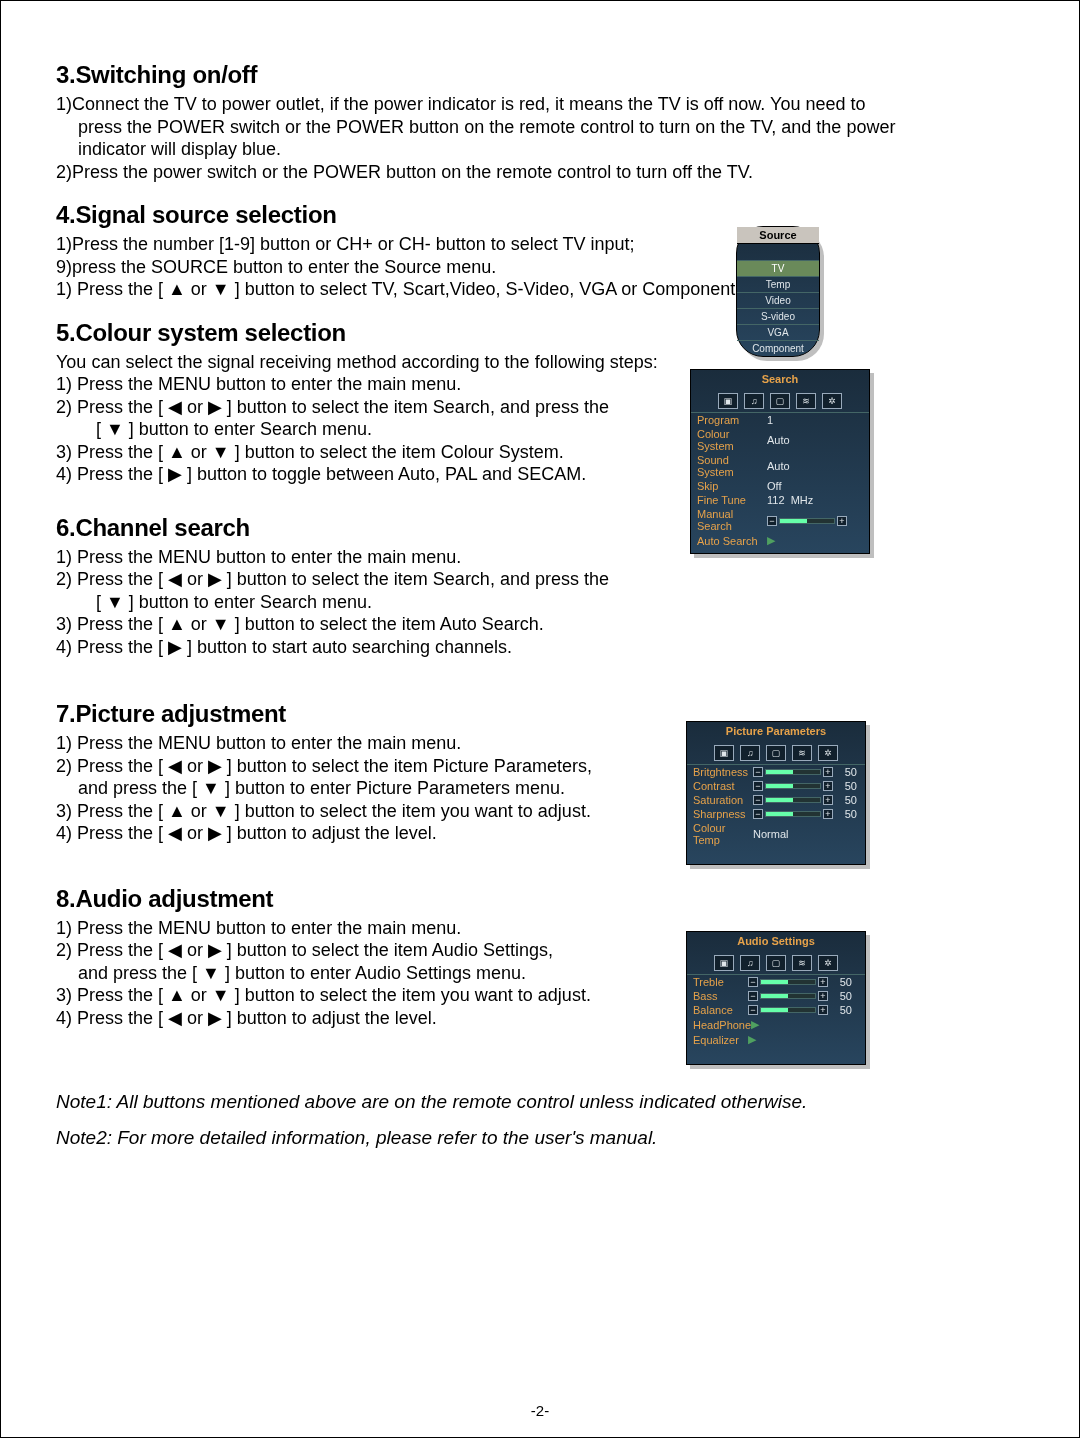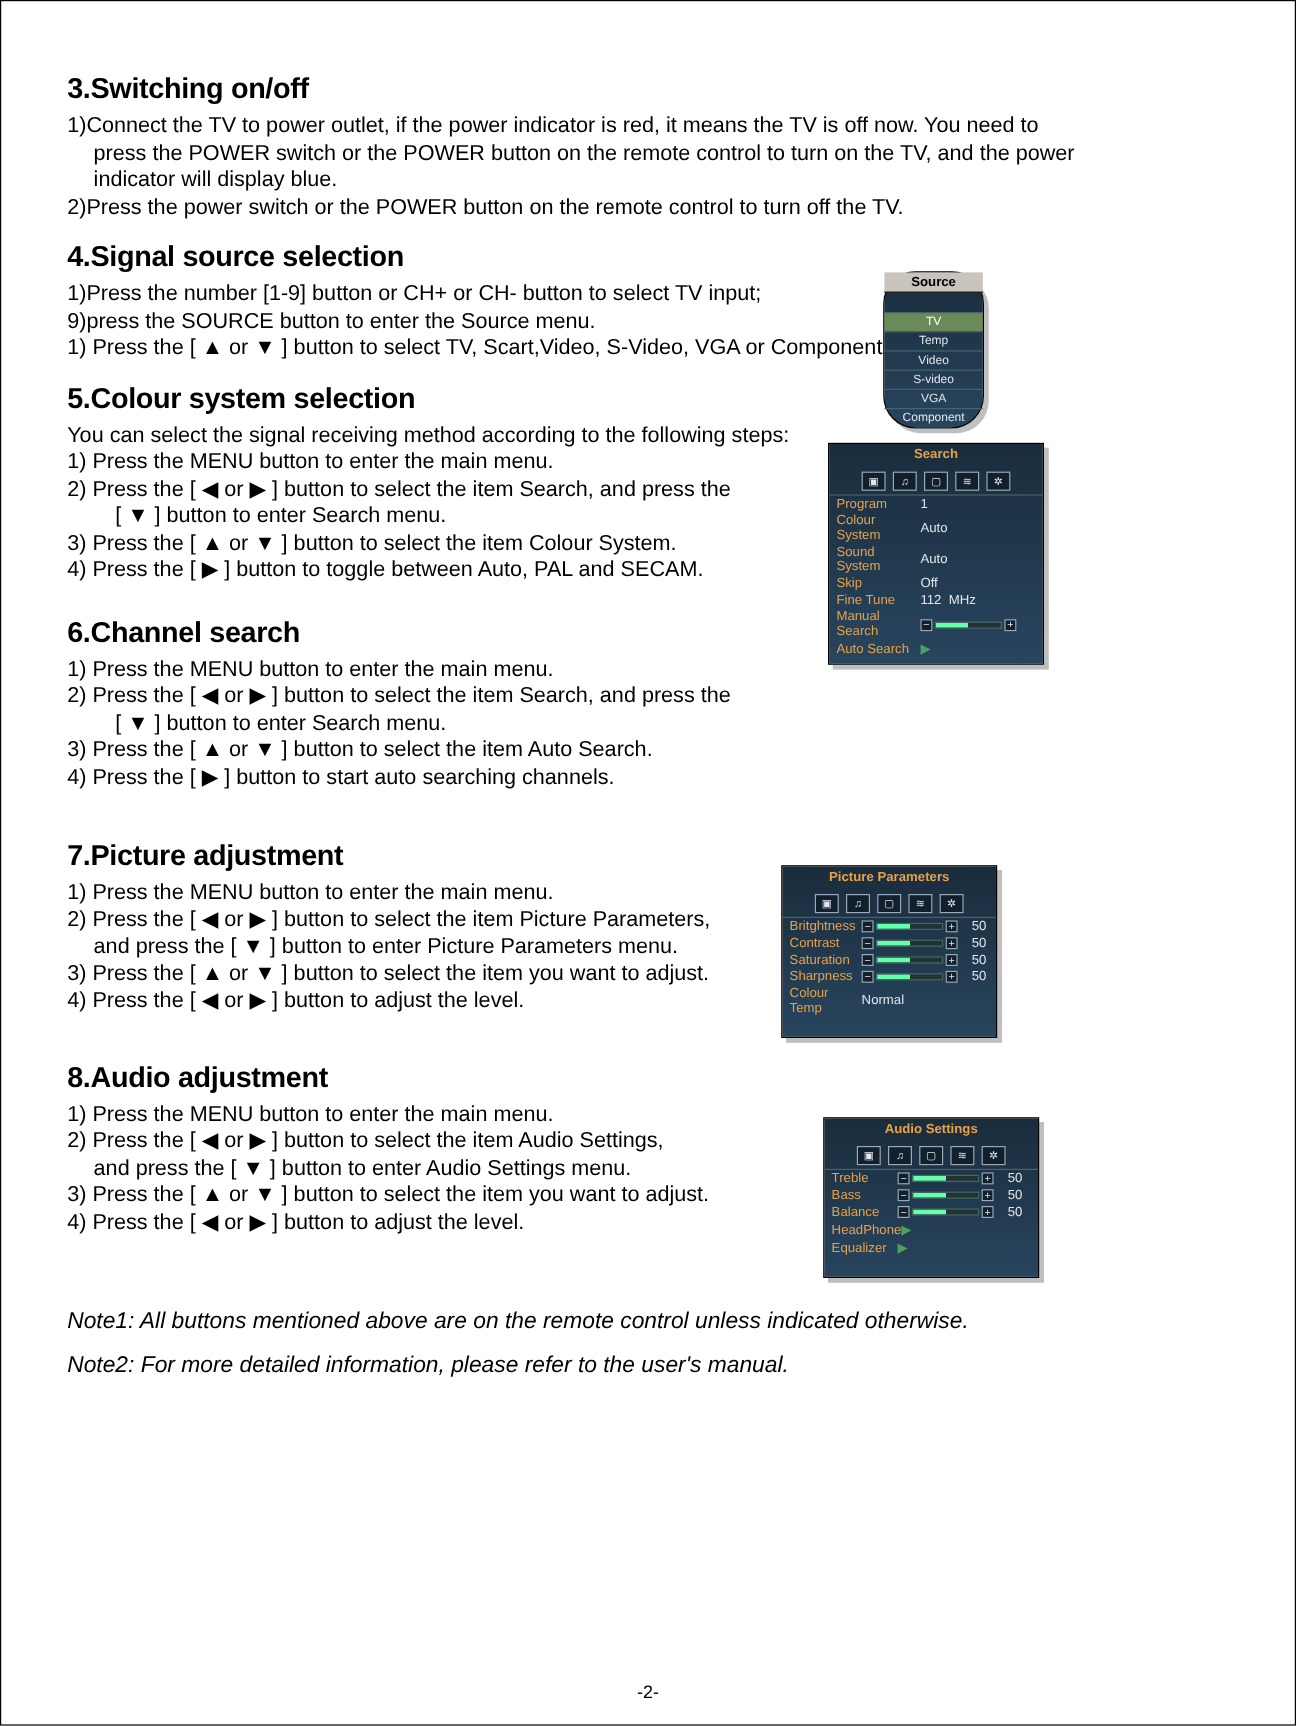--- a/index.html
+++ b/index.html
@@ -243,21 +243,21 @@
             <span class="bar"></span>
             <span class="plus">+</span>
           </span></span>
     </div>
     <div class="row" style="padding-bottom: 6px;">
       <span class="lbl">Auto Search</span>
       <span class="val arrow-r">▶</span>
     </div>
   </div>
 
-  <div class="osd" style="left: 650px; top: 720px; width: 178px;">
+  <div class="osd" style="left: 685px; top: 720px; width: 178px;">
     <div class="title-orange">Picture Parameters</div>
     <div class="icons">
       <div class="iconbox">▣</div>
       <div class="iconbox">♫</div>
       <div class="iconbox">▢</div>
       <div class="iconbox">≋</div>
       <div class="iconbox">✲</div>
     </div>
     <div class="row">
       <span class="lbl" style="flex-basis: 60px;">Britghtness</span>

